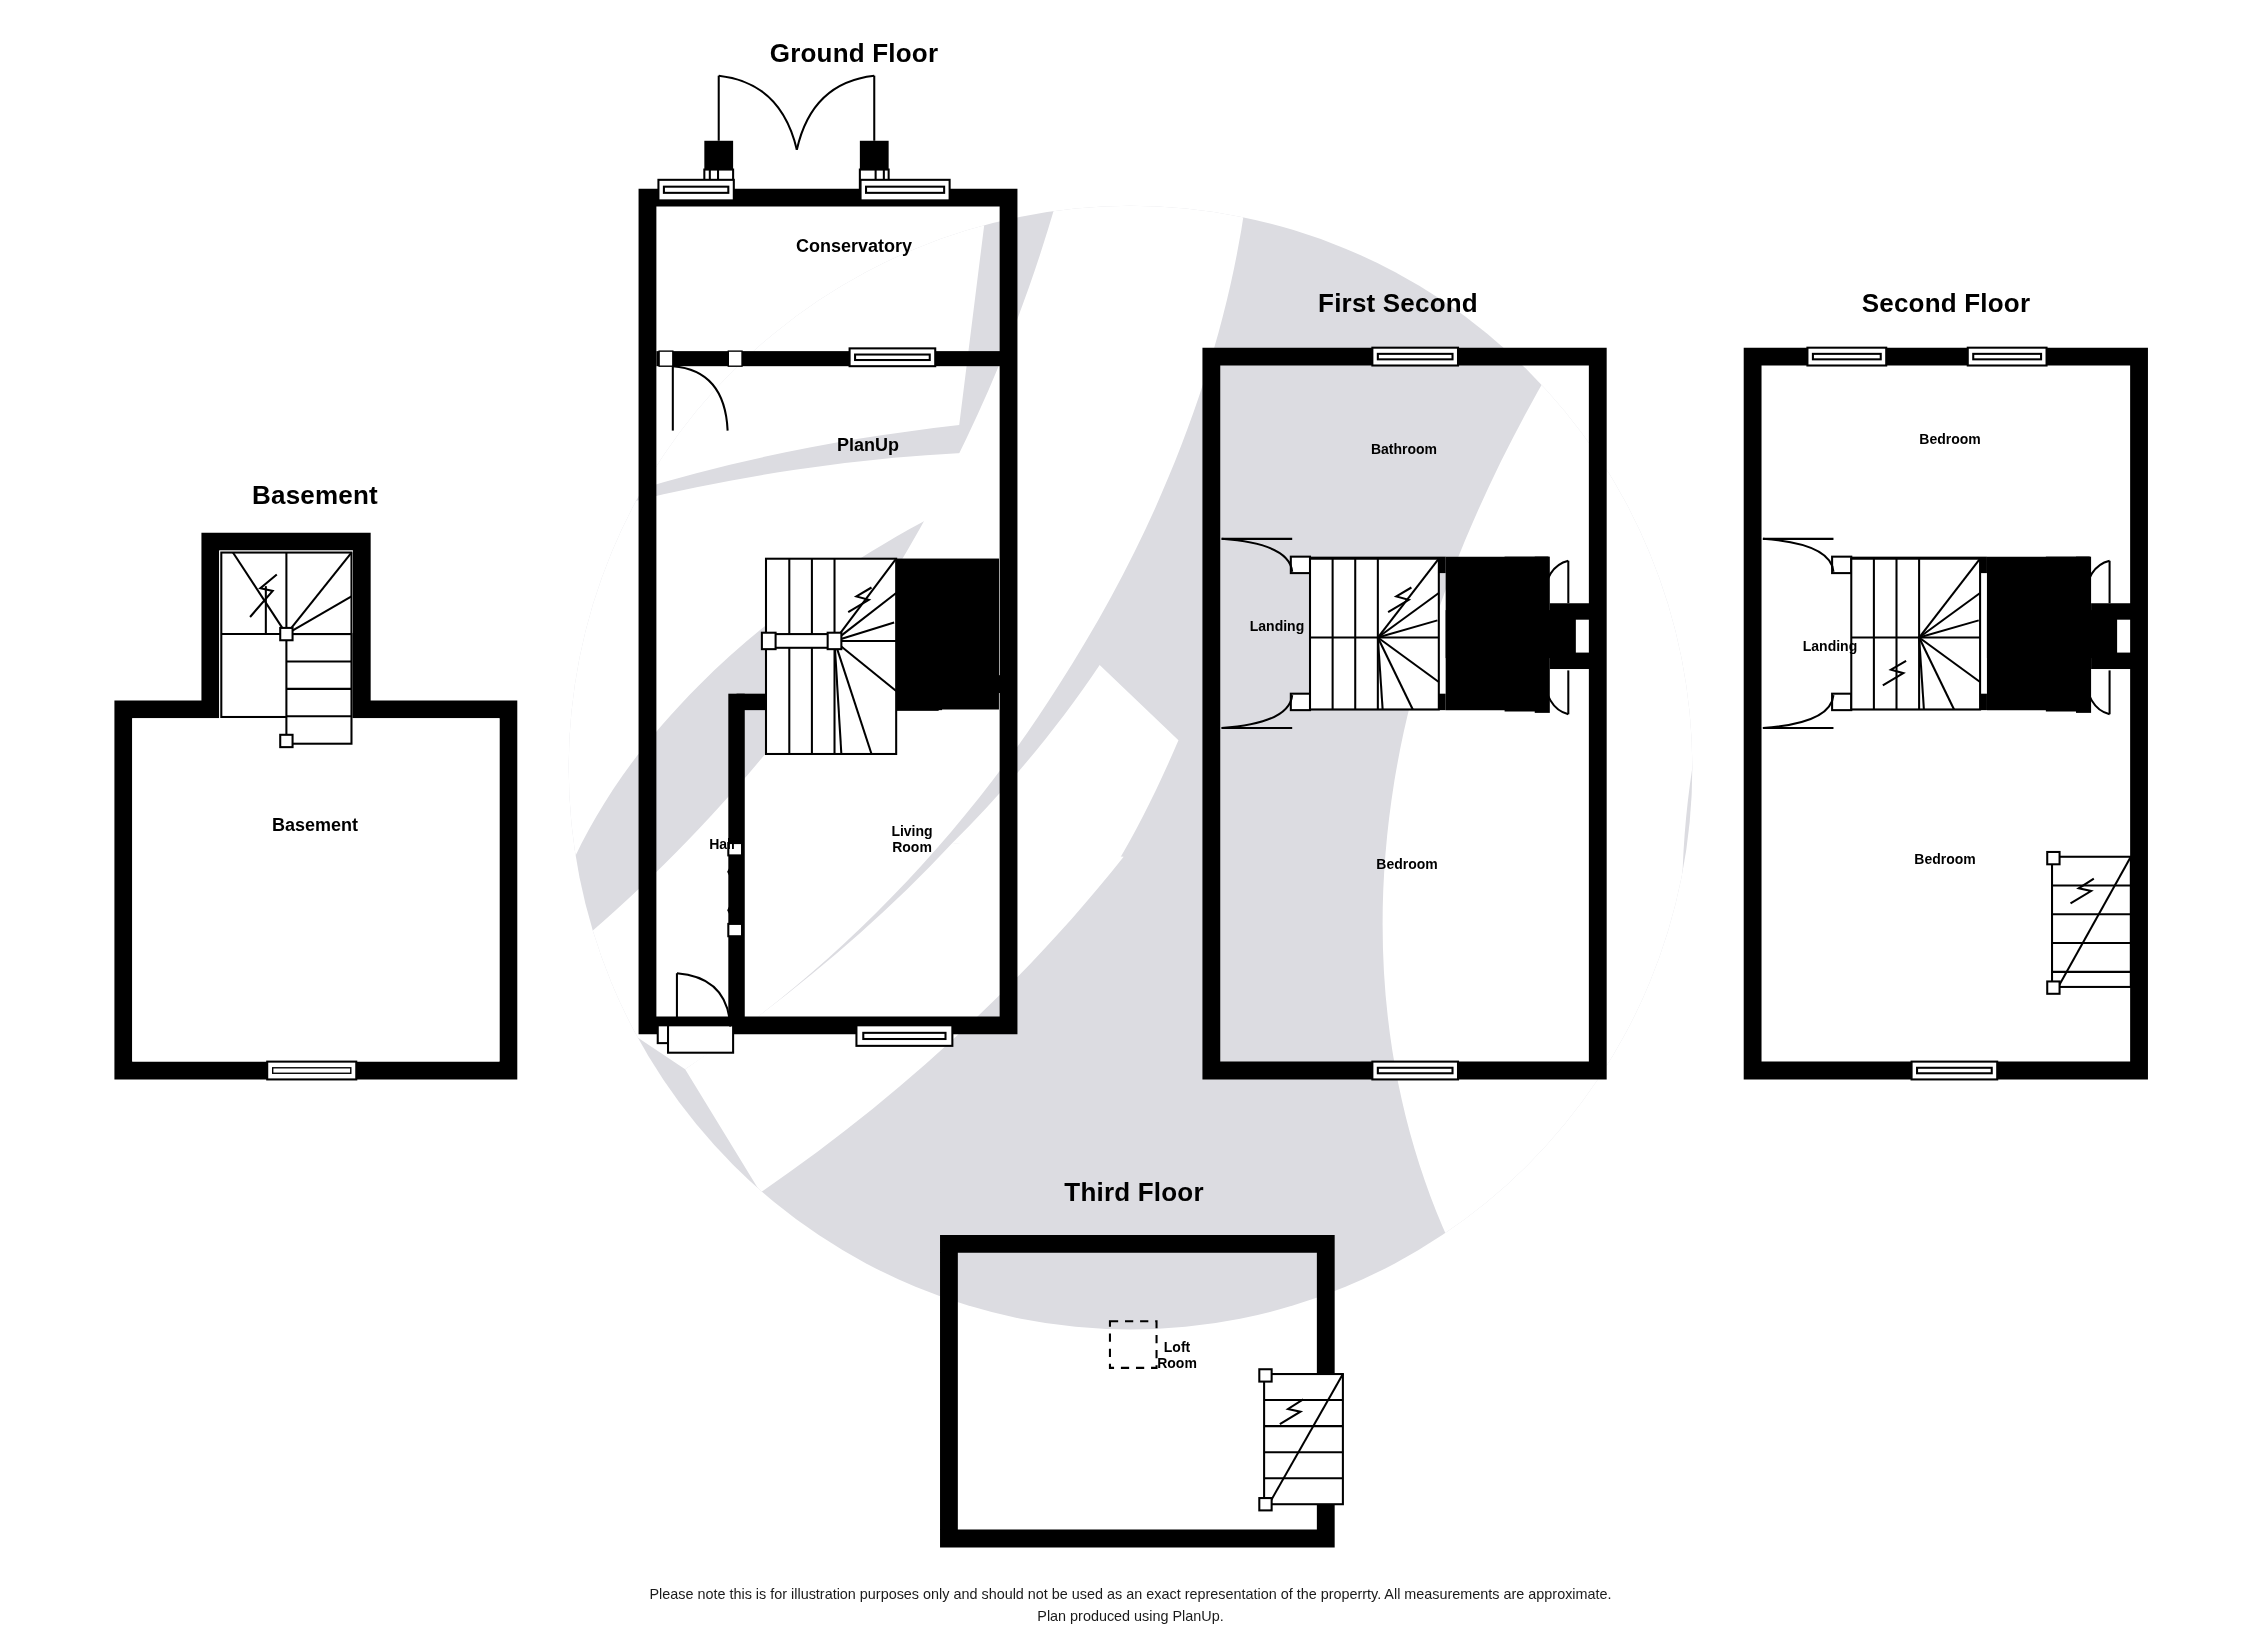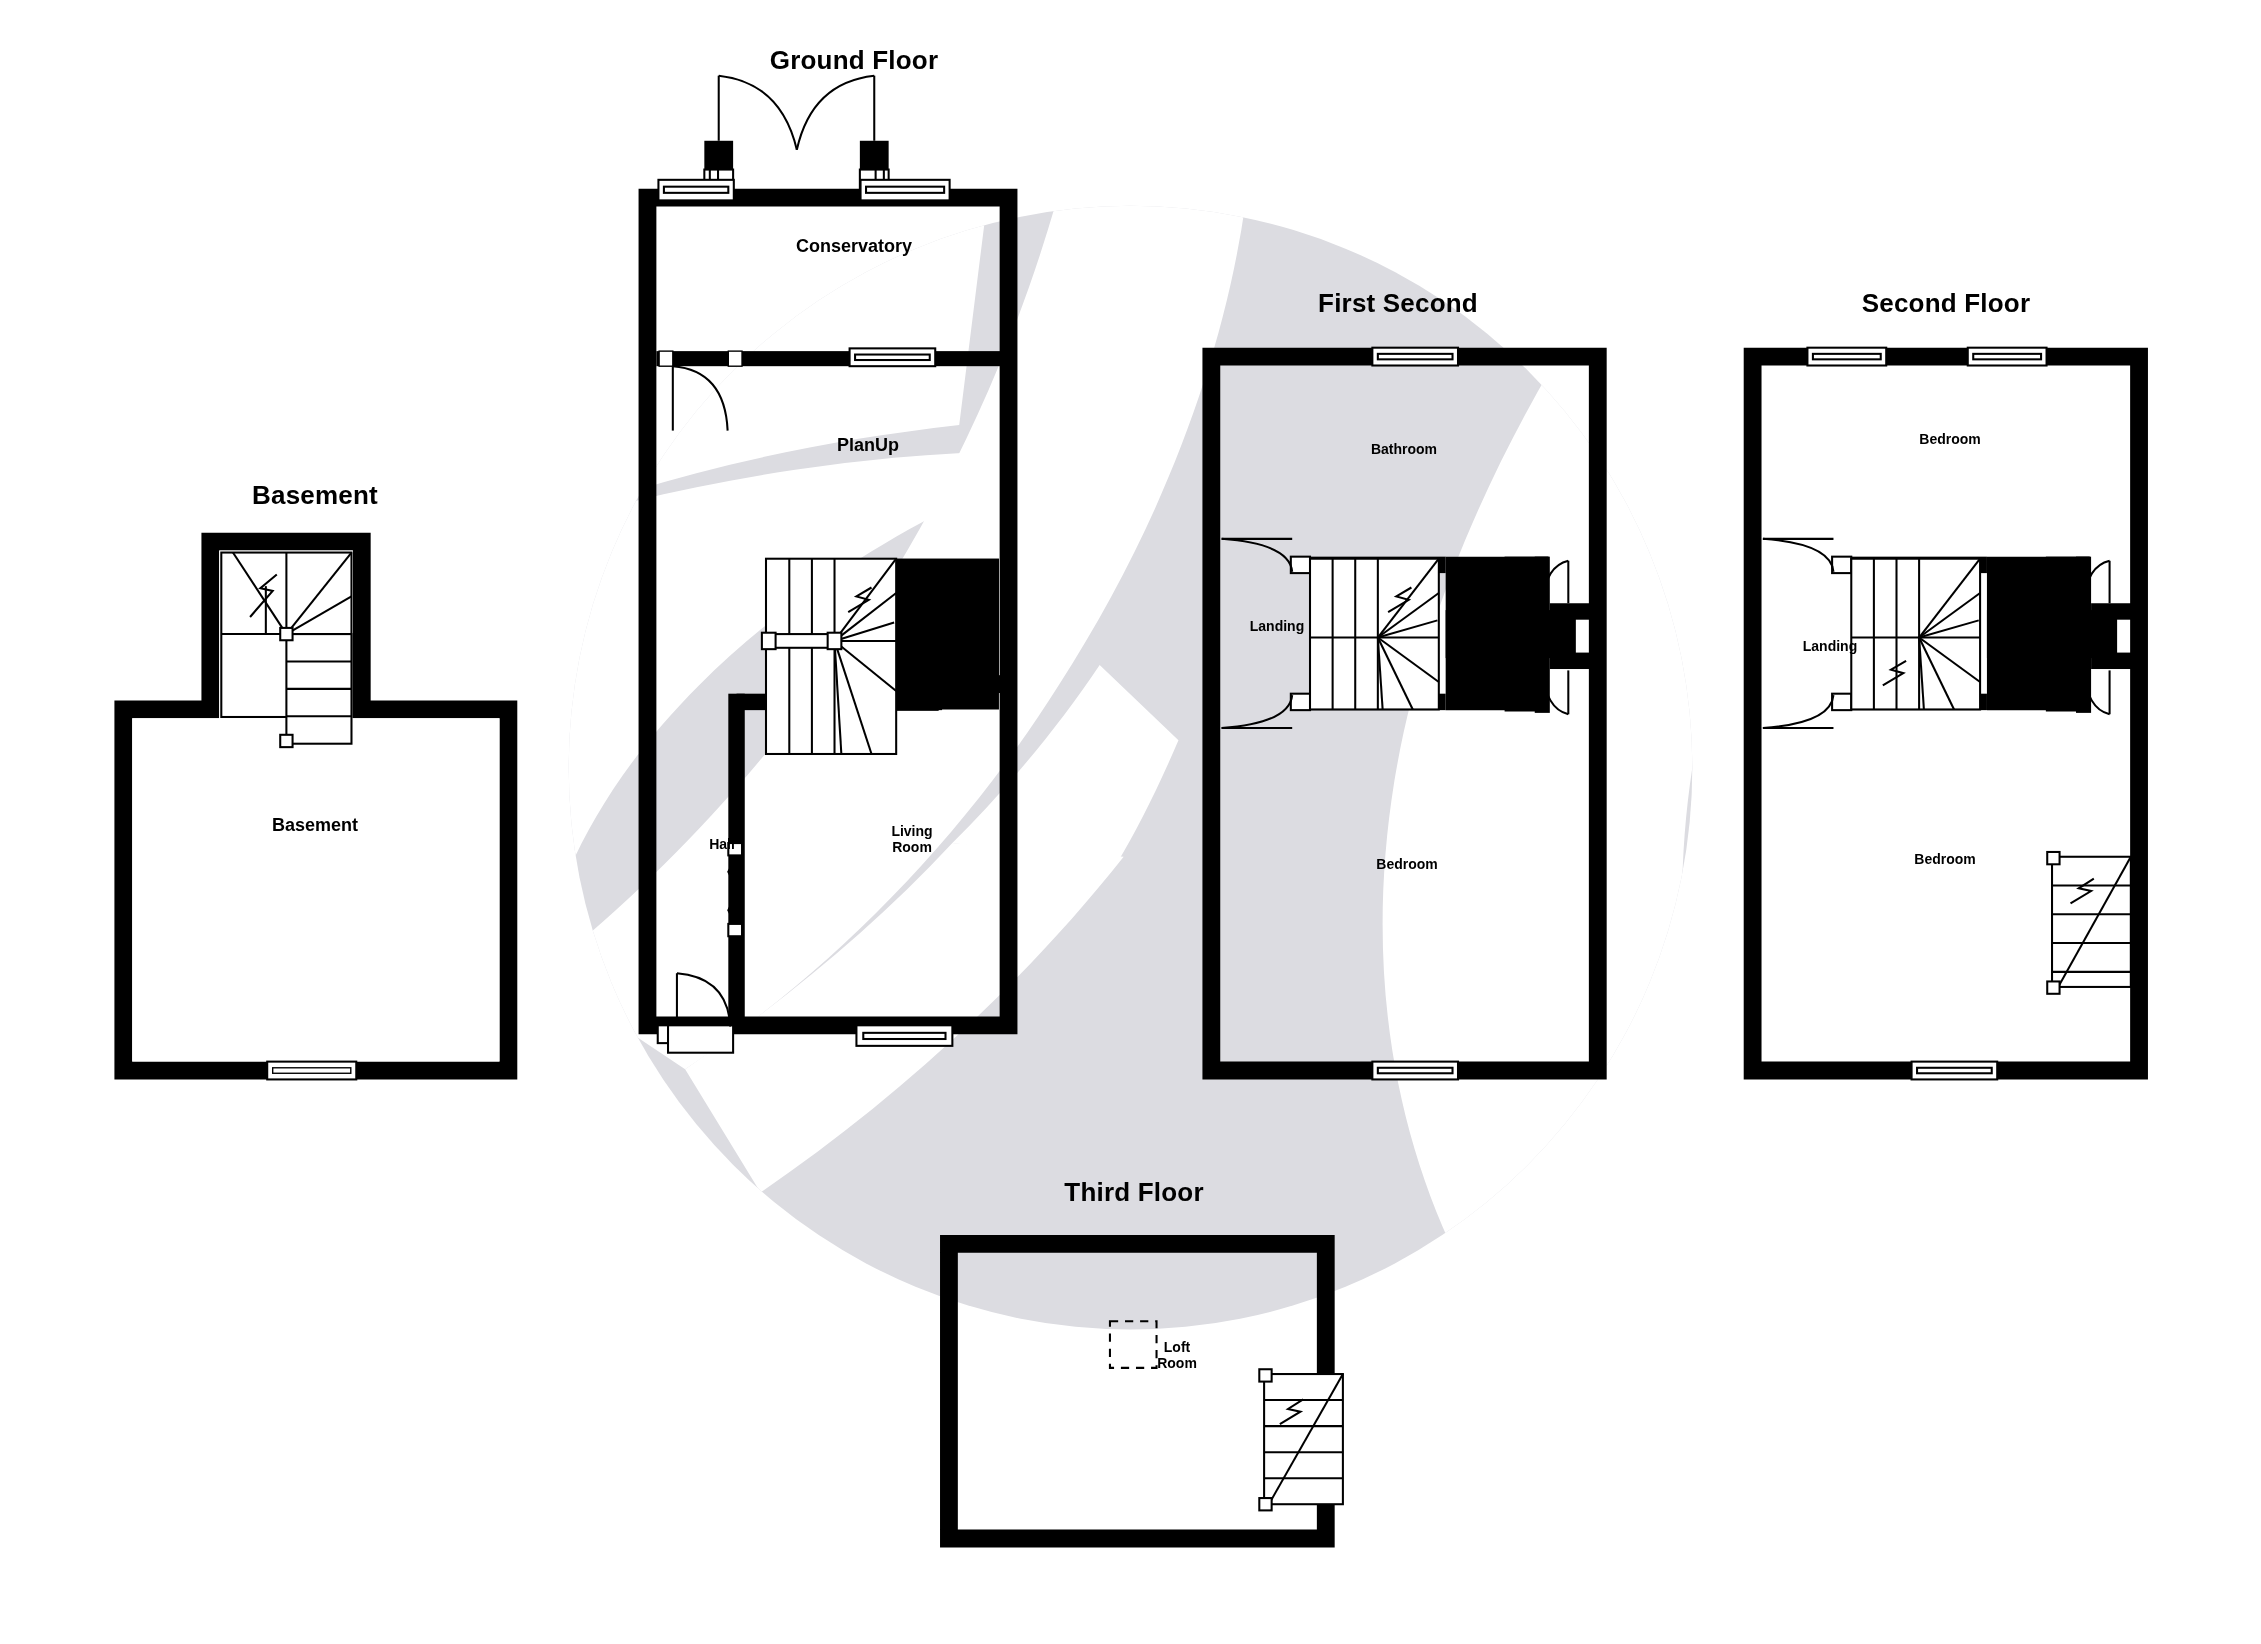--- a/index.html
+++ b/index.html
@@ -369,21 +369,21 @@
         <line x1="1852" y1="2195" x2="1960" y2="2005"></line>
         <polyline points="1868,2078 1898,2060 1880,2056 1902,2042"></polyline>
         <rect x="1838" y="1998" width="18" height="18" fill="#fff"></rect>
         <rect x="1838" y="2186" width="18" height="18" fill="#fff"></rect>
       </g>
     </g>
 
   </svg>
 
   <div class="floor-title" style="left:315px; top:480px;">Basement</div>
-  <div class="floor-title" style="left:854px; top:38px;margin-top:7px;">Ground Floor</div>
+  <div class="floor-title" style="left:854px; top:38px;">Ground Floor</div>
   <div class="floor-title" style="left:1398px; top:288px;">First Second</div>
   <div class="floor-title" style="left:1946px; top:288px;">Second Floor</div>
   <div class="floor-title" style="left:1134px; top:1177px;">Third Floor</div>
 
   <div class="room-label small" style="left:315px; top:815px;">Basement</div>
 
   <div class="room-label small" style="left:854px; top:236px;">Conservatory</div>
   <div class="room-label small" style="left:868px; top:435px;">PlanUp</div>
   <div class="room-label" style="left:722px; top:837px;">Hall</div>
   <div class="room-label" style="left:912px; top:824px; white-space:pre;">Living
@@ -393,15 +393,19 @@
   <div class="room-label" style="left:1277px; top:619px;">Landing</div>
   <div class="room-label" style="left:1407px; top:857px;">Bedroom</div>
 
   <div class="room-label" style="left:1950px; top:432px;">Bedroom</div>
   <div class="room-label" style="left:1830px; top:639px;">Landing</div>
   <div class="room-label" style="left:1945px; top:852px;">Bedroom</div>
 
   <div class="room-label" style="left:1137px; top:1340px; white-space:pre;margin-left:40px;">Loft
 Room</div>
 
+  <div class="footer" style="top:1584px;">
+    <div>Please note this is for illustration purposes only and should not be used as an exact representation of the properrty. All measurements are approximate.</div>
+    <div>Plan produced using PlanUp.</div>
+  </div>
 
 </div>
 
 
 </body></html>

